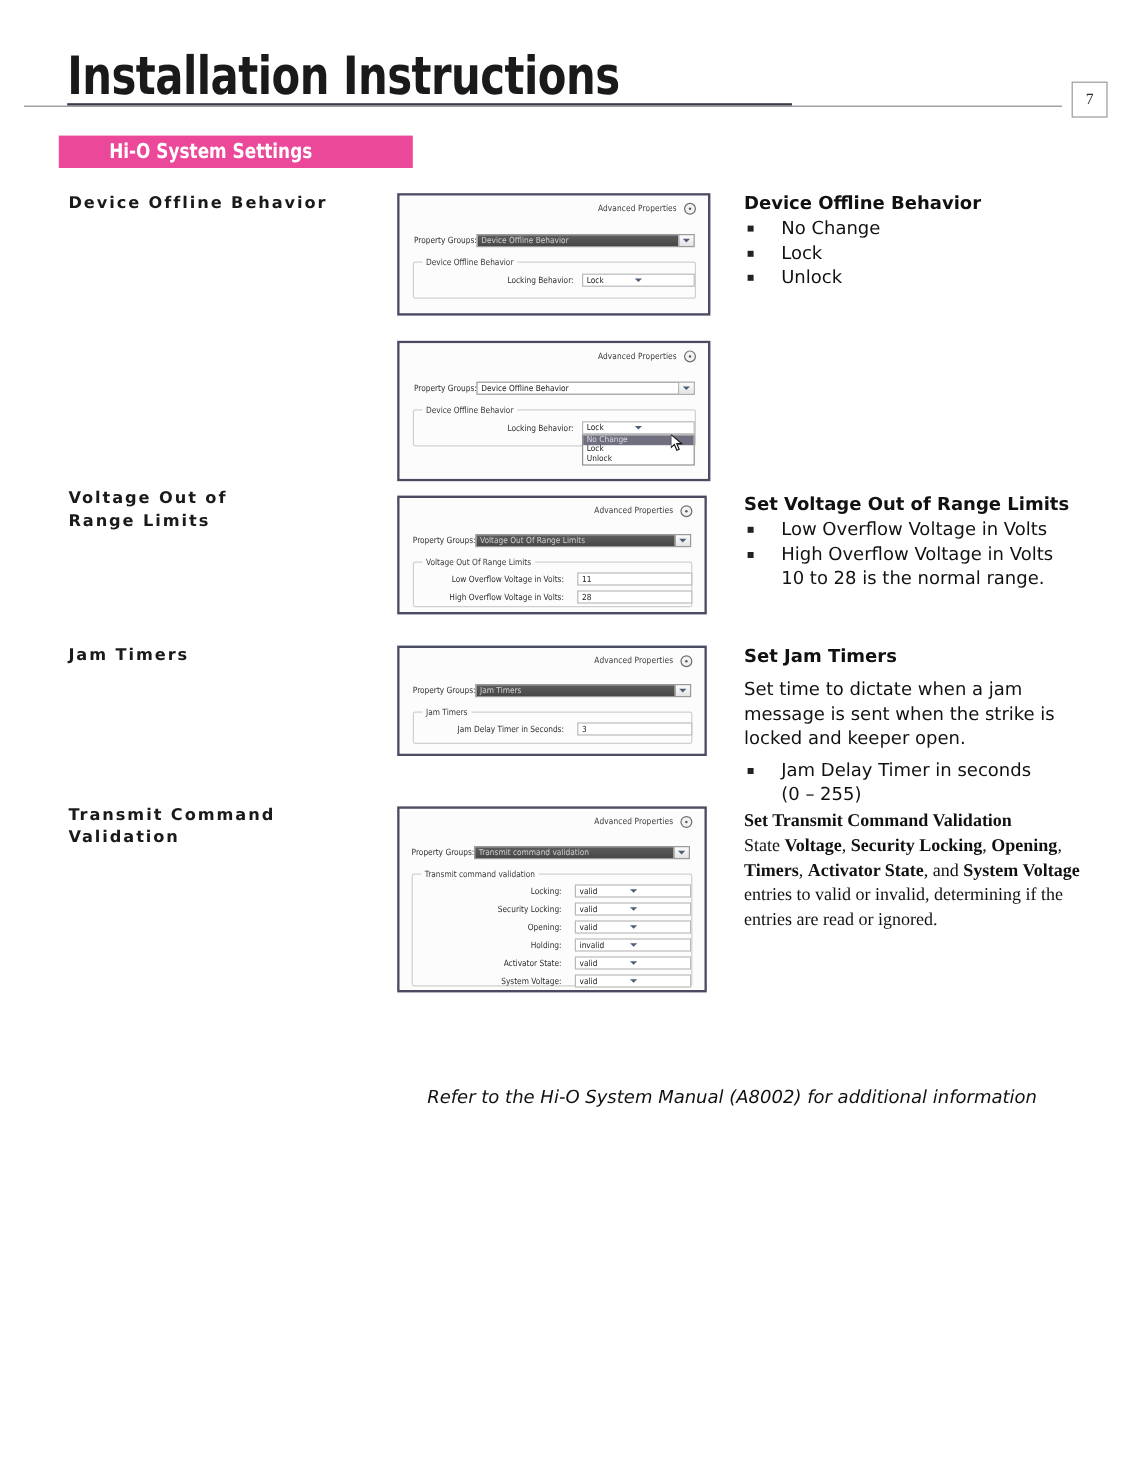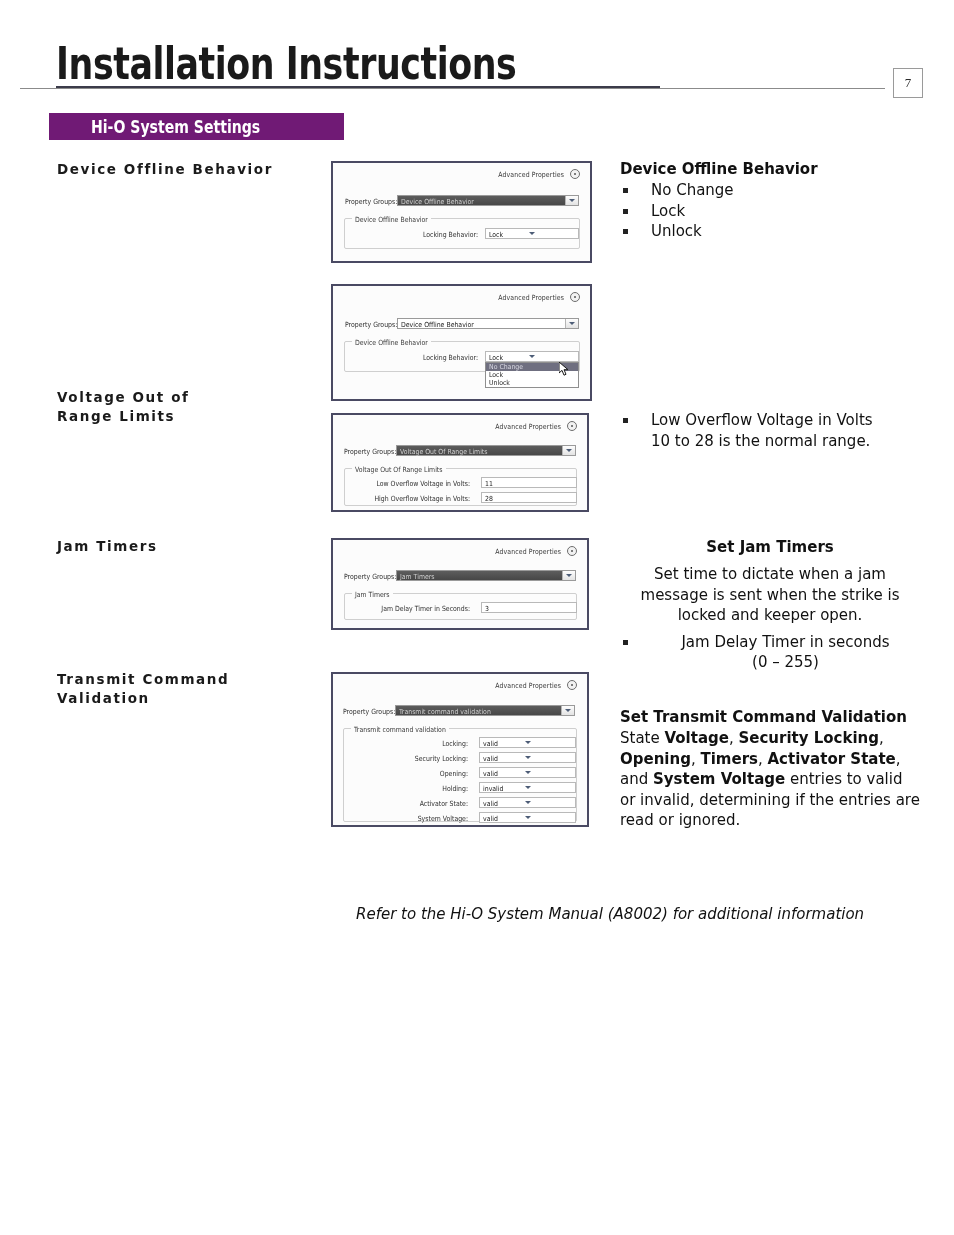--- a/index.html
+++ b/index.html
@@ -63,21 +63,21 @@
     font-family: "Liberation Serif", serif;
   }
 
   
   #section-banner {
     position: absolute;
     left: 49px;
     top: 113px;
     width: 295px;
     height: 27px;
-    background: #701a75;
+    background: #ec4899;
   }
   #section-banner-label {
     position: absolute;
     left: 42px;
     top: 4px;
     font-family: "DejaVu Sans Condensed", "Liberation Sans Narrow", "Liberation Sans", sans-serif;
     font-weight: bold;
     font-size: 17px;
     color: #ffffff;
     letter-spacing: 0px;
@@ -357,21 +357,21 @@
 <div id="page-title">Installation Instructions</div>
 <div id="title-rule-dark"></div>
 <div id="title-rule-light"></div>
 <div id="page-number-box">7</div>
 
 <div id="section-banner">
   <div id="section-banner-label">Hi-O System Settings</div>
 </div>
 
 <div class="left-label" style="top:160px;">Device Offline Behavior</div>
-<div class="left-label" style="top:388px;">Voltage Out of<br>Range Limits</div>
+<div class="left-label" style="top:406px;">Voltage Out of<br>Range Limits</div>
 <div class="left-label" style="top:537px;">Jam Timers</div>
 <div class="left-label" style="top:670px;">Transmit Command<br>Validation</div>
 
 <div class="shot" style="left:331px; top:161px; width:261px; height:102px;">
   <div class="shot-inner">
     <div class="adv-props">Advanced Properties</div>
     <div class="adv-props-icon"></div>
 
     <div class="pg-label" style="left:12px; top:34px;">Property Groups:</div>
     <div class="pg-select" style="left:64px; top:32px; width:182px;">
@@ -527,33 +527,35 @@
 <div class="right-col" style="top:159px;">
   <div class="rc-head">Device Offline Behavior</div>
   <ul class="rc-list">
     <li>No Change</li>
     <li>Lock</li>
     <li>Unlock</li>
   </ul>
 </div>
 
 <div class="right-col" style="top:410px;">
+  <div class="rc-head">Set Voltage Out of Range Limits</div>
   <ul class="rc-list">
     <li>Low Overflow Voltage in Volts</li>
+    <li>High Overflow Voltage in Volts</li>
   </ul>
   <div class="rc-sub">10 to 28 is the normal range.</div>
 </div>
 
-<div class="right-col" style="top:537px;text-align:center;">
+<div class="right-col" style="top:537px;">
   <div class="rc-head">Set Jam Timers</div>
   <div class="rc-para" style="margin-top:6px;">Set time to dictate when a jam message is sent when the strike is locked and keeper open.</div>
   <ul class="rc-list" style="margin-top:6px;">
     <li>Jam Delay Timer in seconds</li>
   </ul>
   <div class="rc-sub">(0 – 255)</div>
 </div>
 
-<div class="right-col" style="top:707px;">
+<div class="right-col" style="top:674px;font-family:Liberation Serif, serif;">
   <div class="rc-head">Set Transmit Command Validation</div>
   <div class="rc-para"><span>State </span><b class="inline-b">Voltage</b>, <b class="inline-b">Security Locking</b>, <b class="inline-b">Opening</b>, <b class="inline-b">Timers</b>, <b class="inline-b">Activator State</b>, <span>and</span> <b class="inline-b">System Voltage</b> <span>entries to valid or invalid, determining if the entries are read or ignored.</span></div>
 </div>
 
 <div id="footer-note">Refer to the Hi-O System Manual (A8002) for additional information</div>
 
 </body></html>

